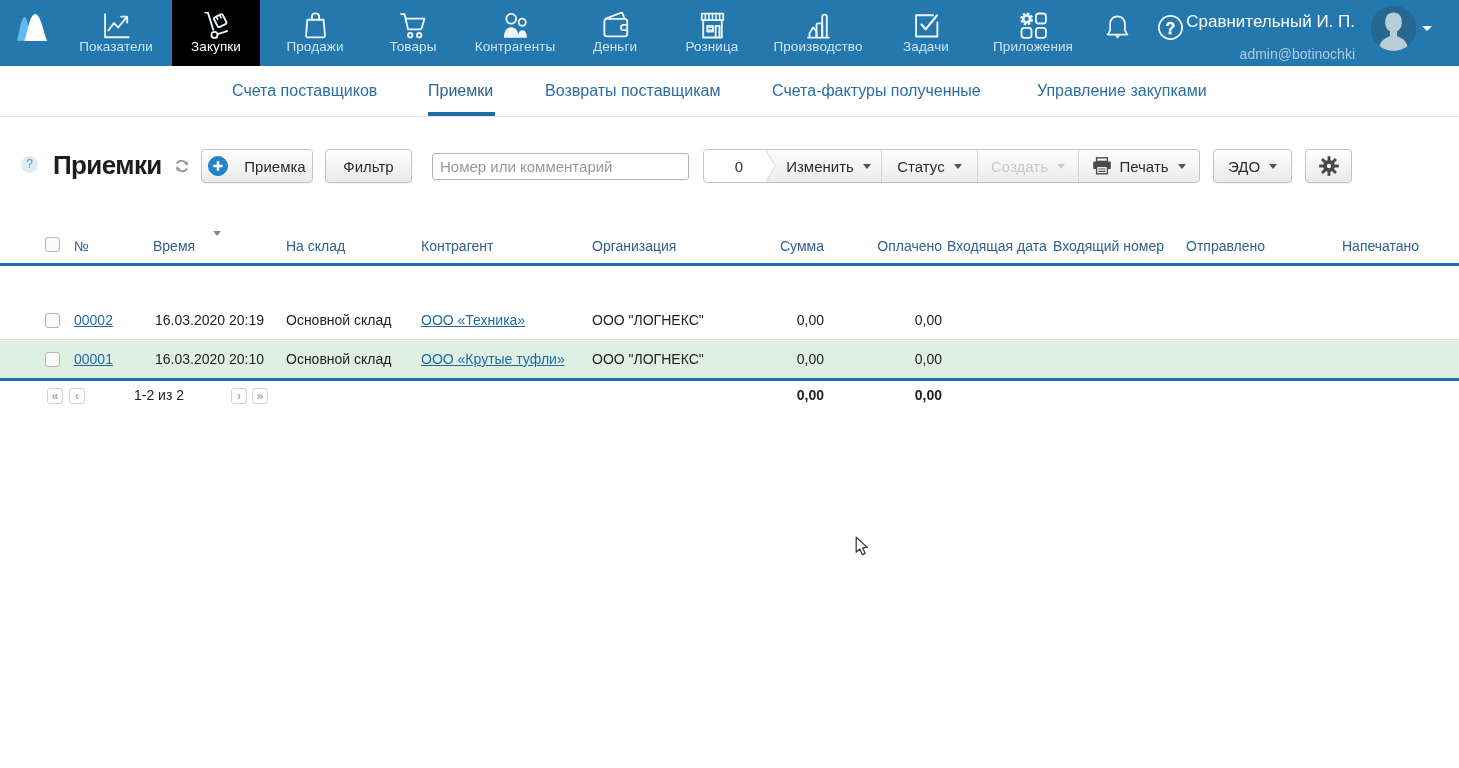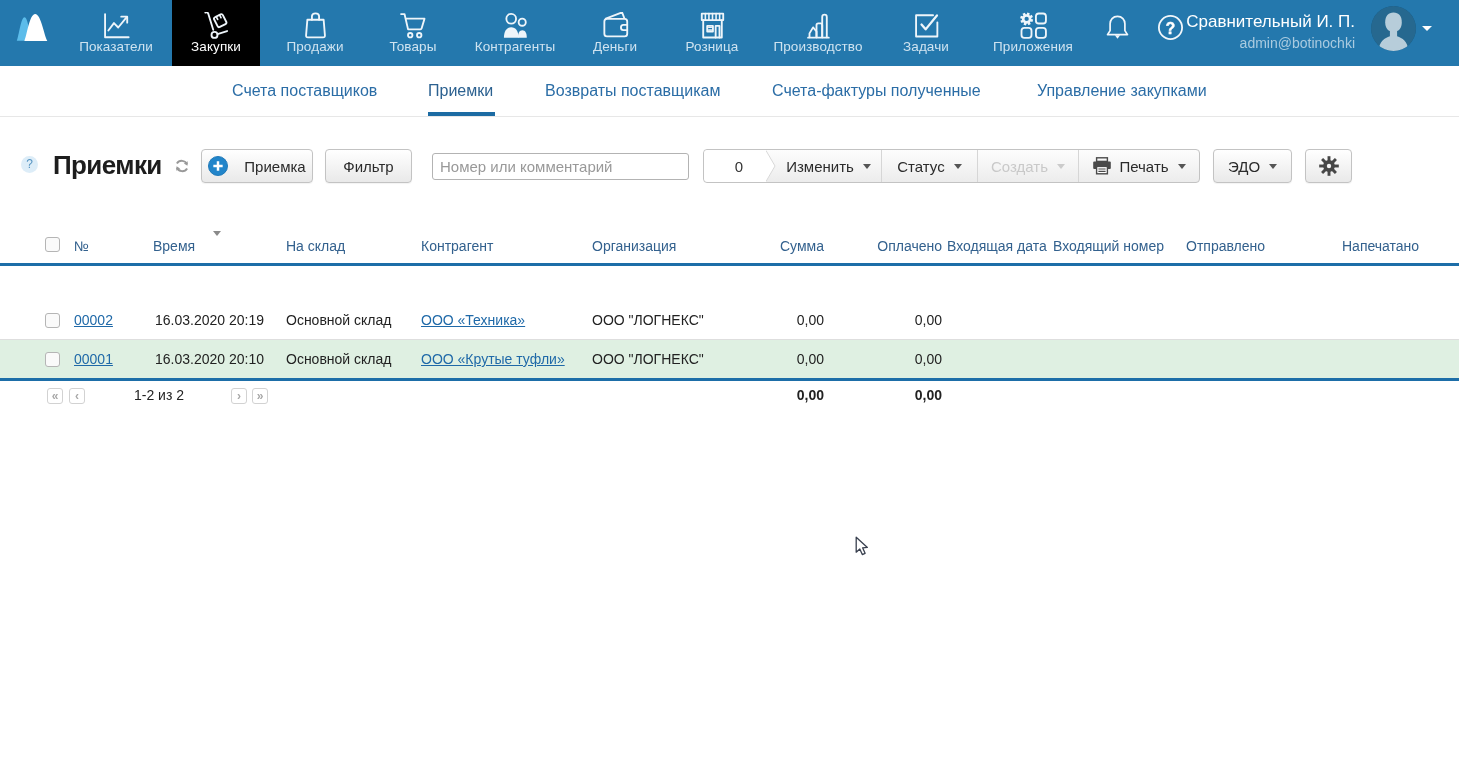--- a/index.html
+++ b/index.html
@@ -11,21 +11,21 @@
 .nav { display:flex; position:absolute; left:60px; top:0; height:66px; }
 .nav .it { display:flex; flex-direction:column; align-items:center; justify-content:flex-start; height:66px; padding-top:12px; cursor:pointer; }
 .nav .it svg { display:block; }
 .nav .it .lb { font-size:13.5px; margin-top:0px; color:#cfe3f0; letter-spacing:0.1px; }
 .nav .it.active { background:#000000; }
 .nav .it.active .lb { color:#ffffff; }
 .bell { position:absolute; left:1104px; top:13px; }
 .help { position:absolute; left:1157px; top:14px; }
 .userbox { position:absolute; right:104px; top:12px; text-align:right; }
 .uname { font-size:17px; color:#ffffff; }
-.umail { font-size:14px; color:#aacbe0; margin-top:3px; }
+.umail { font-size:14px; color:#aacbe0; margin-top:14px; }
 .avatar { position:absolute; left:1371px; top:6px; width:45px; height:45px; border-radius:50%; background:#175d87; overflow:hidden; }
 .caret { position:absolute; left:1422px; top:26px; width:0; height:0; border-left:5px solid transparent; border-right:5px solid transparent; border-top:5.5px solid #fdfefe; }
 
 .subnav { position:relative; height:51px; background:#fff; border-bottom:1px solid #e7e7e7; white-space:nowrap; }
 .subnav a { position:absolute; top:0; font-size:16px; color:#2b6da6; text-decoration:none; line-height:50px; }
 .subnav a.act { color:#2c6190; }
 .subnav .undl { position:absolute; left:428px; top:46px; width:67px; height:4px; background:#1c6ba3; }
 .helpdot { position:absolute; left:21px; top:156px; width:17px; height:17px; border-radius:50%; background:#ddedf8; color:#5795c2; font-size:12px; text-align:center; line-height:17px; }
 h1 { position:absolute; left:53px; top:150px; font-size:26px; font-weight:bold; color:#1d1d1d; letter-spacing:-0.6px; }
 .refresh { position:absolute; left:174px; top:158px; }

